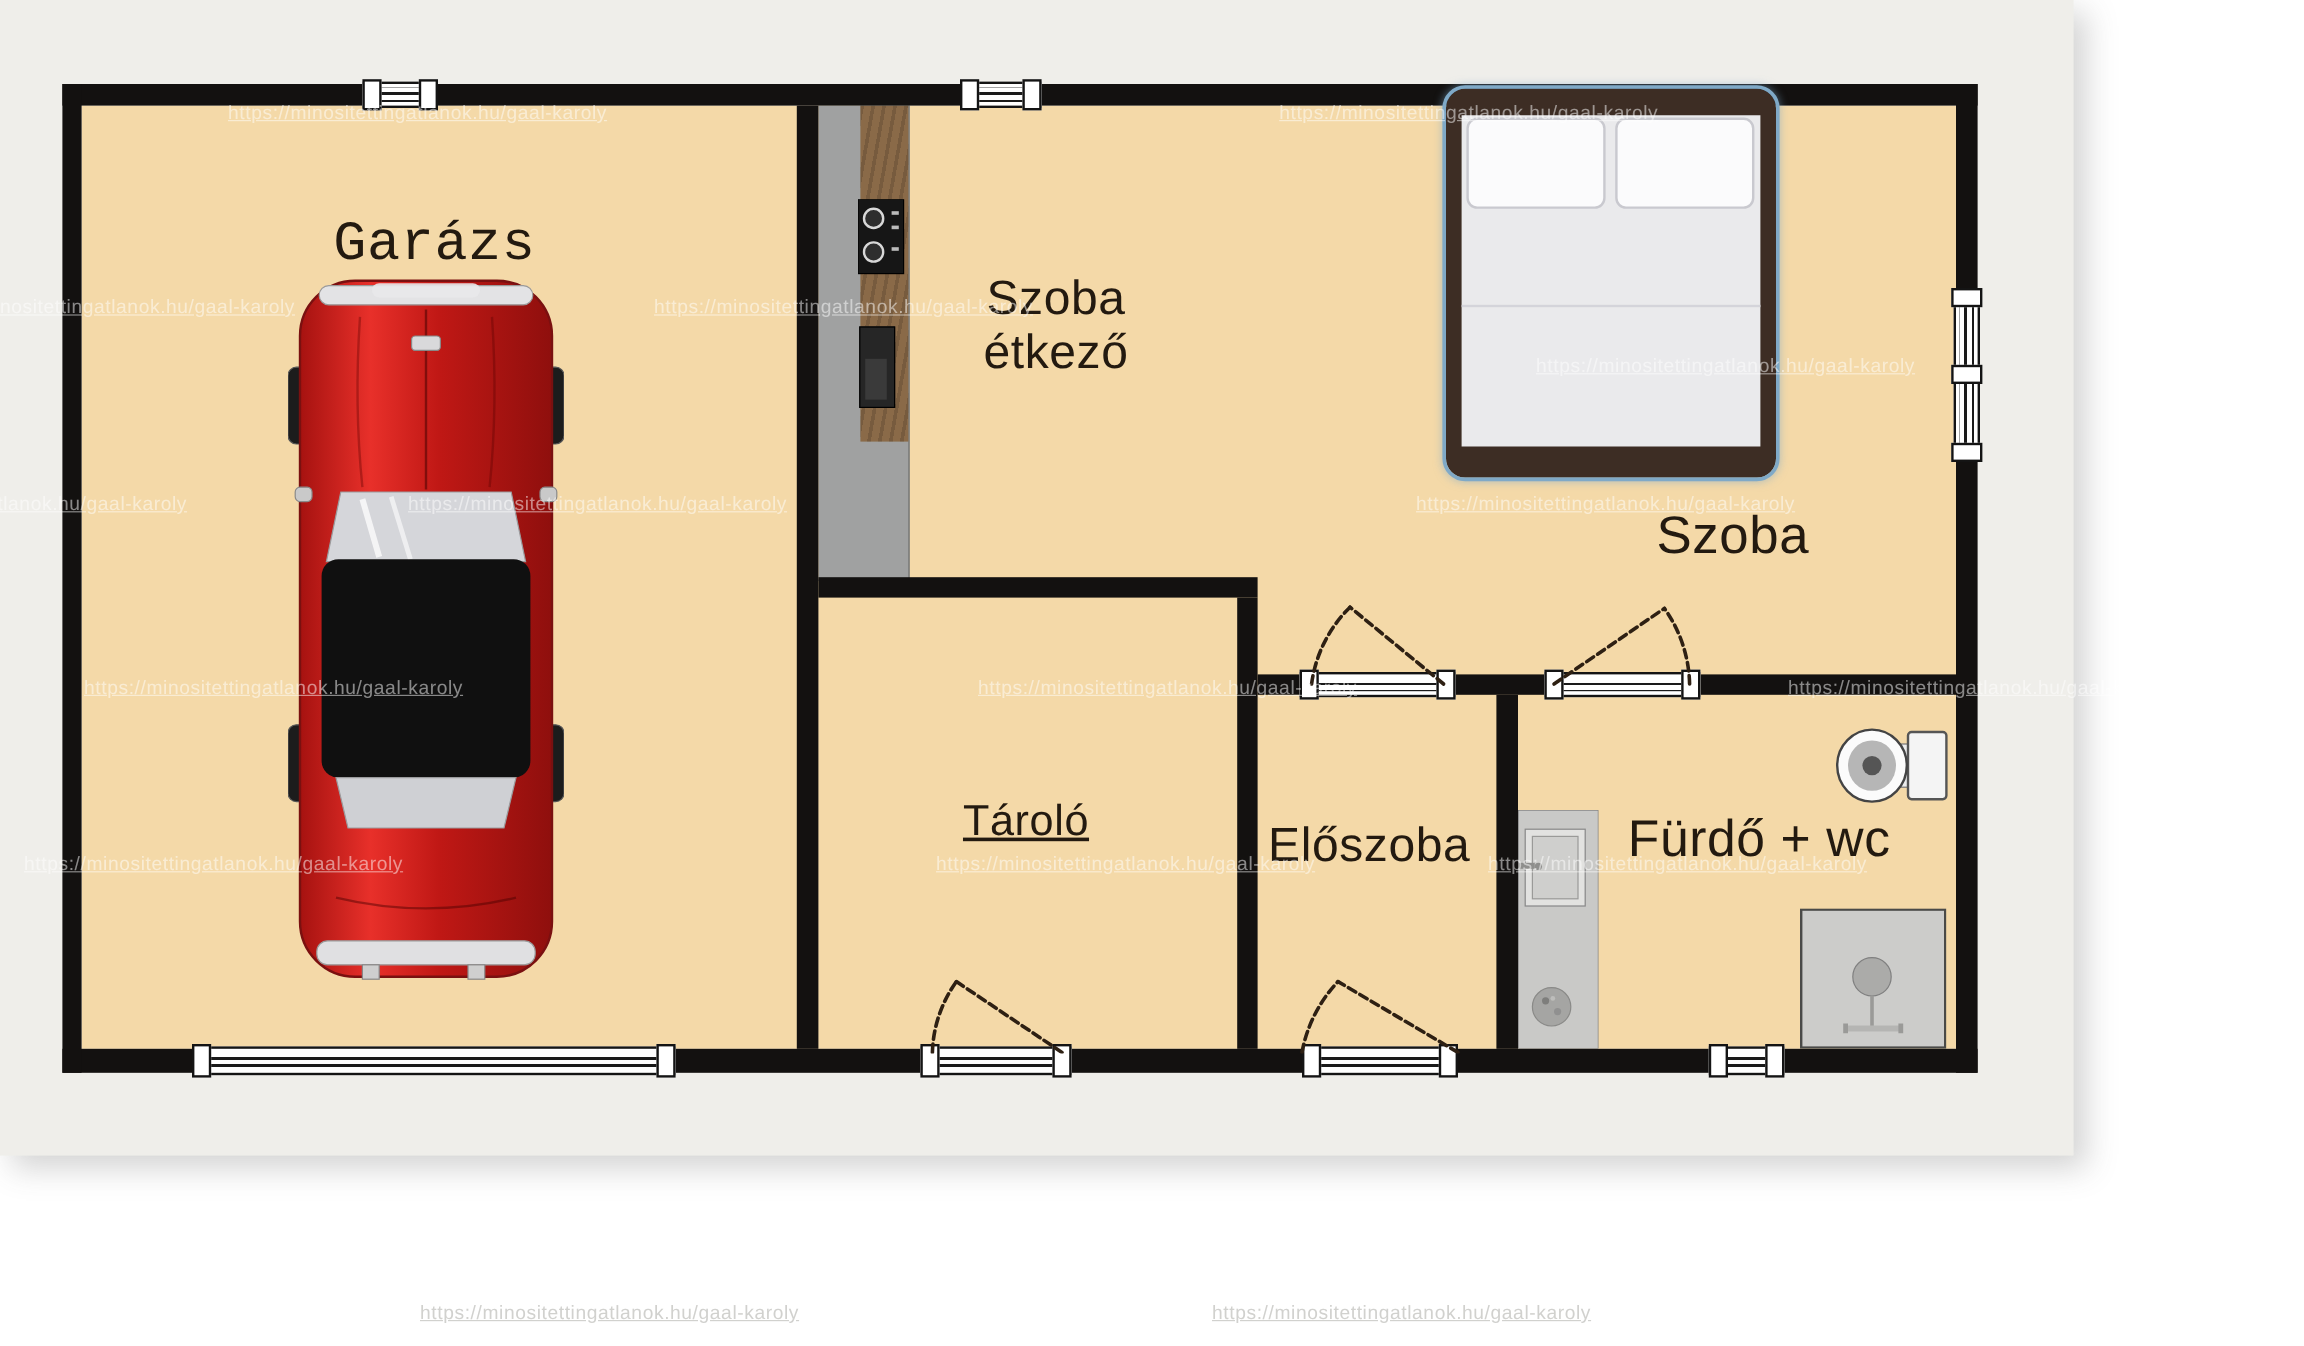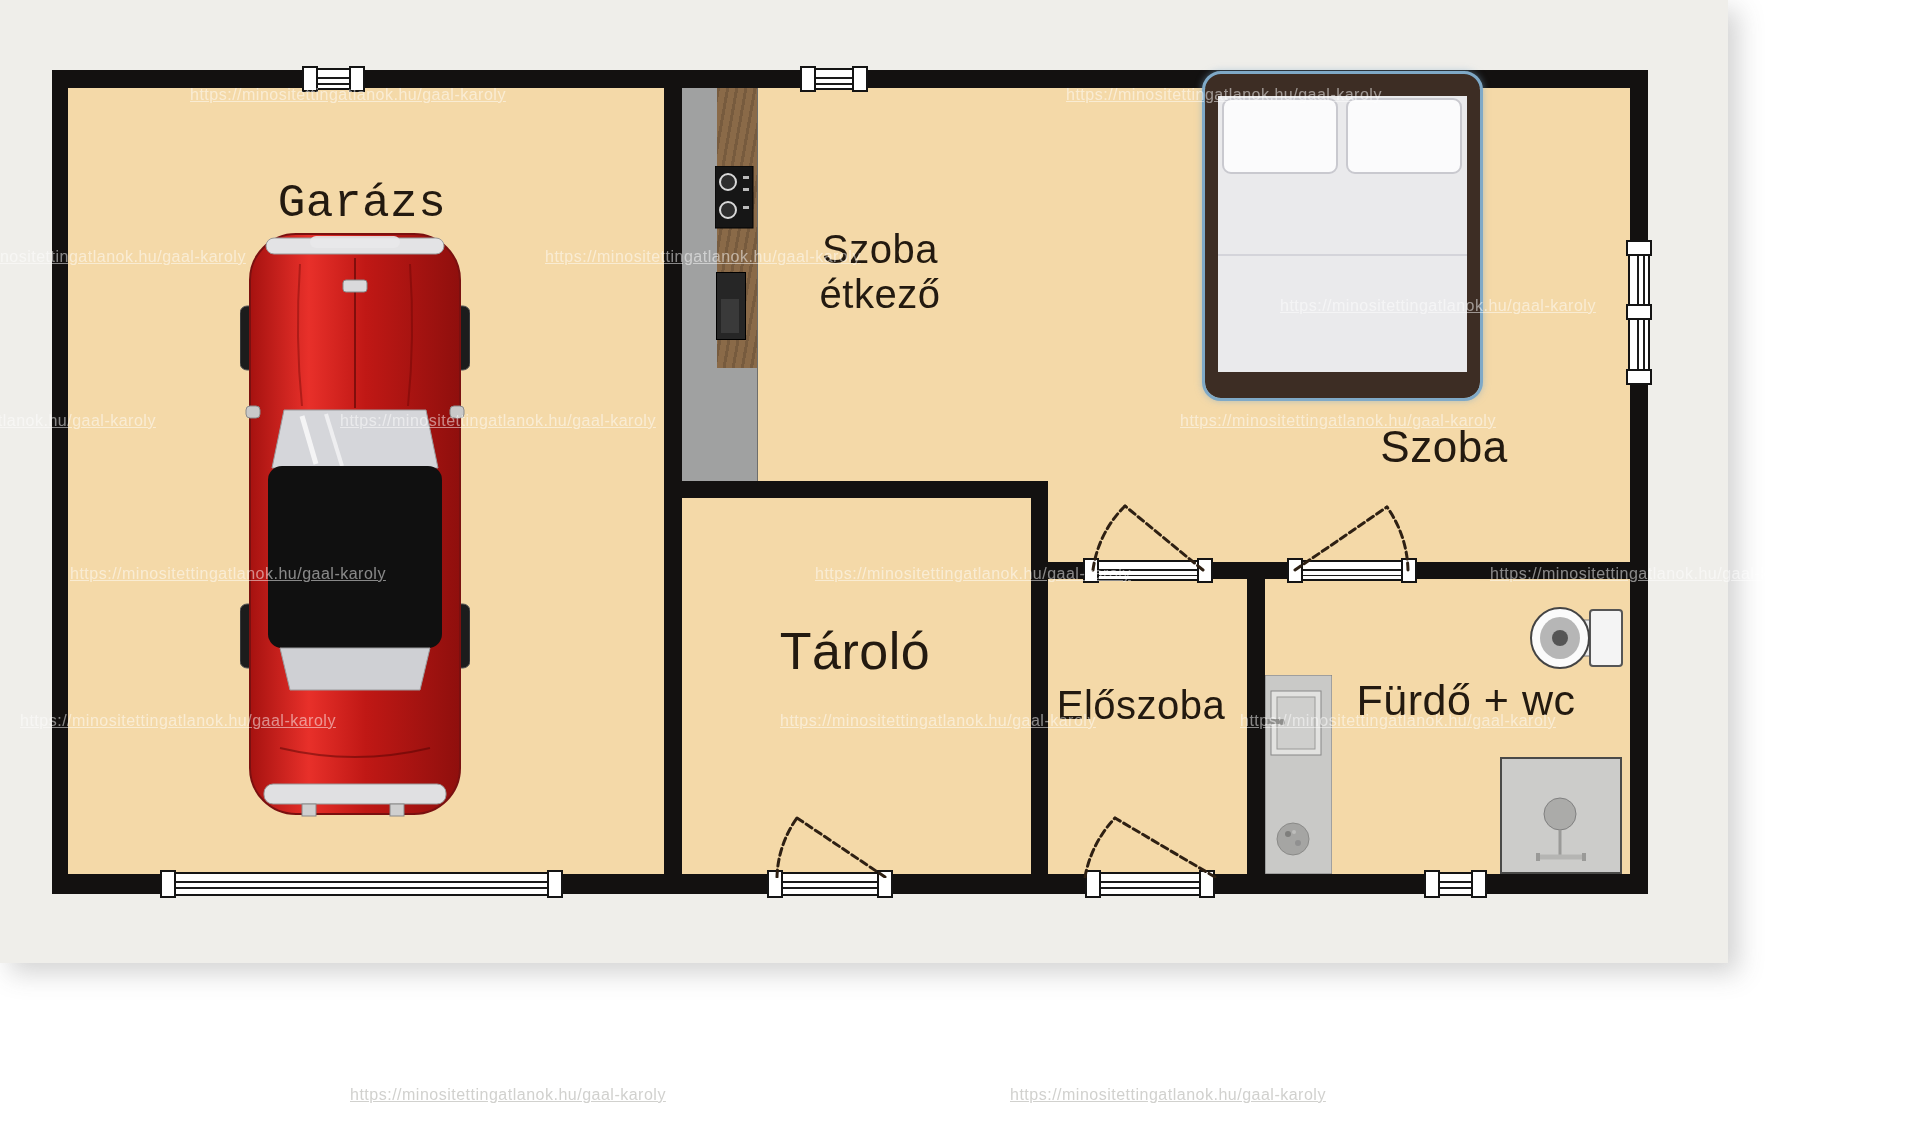--- a/index.html
+++ b/index.html
@@ -214,21 +214,21 @@
   <path d="M38,100 H84" stroke="#b5b5b3" stroke-width="5"></path>
   <path d="M38,96 V104 M84,96 V104" stroke="#9a9a98" stroke-width="4"></path>
 </svg>
 
 <div class="abs lbl" style="left:362px;top:204px;font-size:46px;font-family:Liberation Mono, monospace;">Garázs</div>
 <div class="abs lbl" style="left:880px;top:272px;font-size:40px;text-align:center;line-height:45px;">
   <div>Szoba</div>
   <div>étkező</div>
 </div>
 <div class="abs lbl" style="left:1444px;top:447px;font-size:44px;text-align:right;">Szoba</div>
-<div class="abs lbl" style="left:855px;top:651px;font-size:52px;">Tároló</div>
+<div class="abs lbl" style="left:855px;top:684px;font-size:36px;text-decoration:underline;">Tároló</div>
 <div class="abs lbl" style="left:1141px;top:705px;font-size:40px;">Előszoba</div>
 <div class="abs lbl" style="left:1466px;top:700px;font-size:43px;">Fürdő + wc</div>
 
 <span class="wm" style="left: 190px; top: 86px;">https://minositettingatlanok.hu/gaal-karoly</span>
 <span class="wm" style="left: 1066px; top: 86px;">https://minositettingatlanok.hu/gaal-karoly</span>
 <span class="wm" style="left: -70px; top: 248px;">https://minositettingatlanok.hu/gaal-karoly</span>
 <span class="wm" style="left: 545px; top: 248px;">https://minositettingatlanok.hu/gaal-karoly</span>
 <span class="wm" style="left: 1280px; top: 297px;">https://minositettingatlanok.hu/gaal-karoly</span>
 <span class="wm" style="left: -160px; top: 412px;">https://minositettingatlanok.hu/gaal-karoly</span>
 <span class="wm" style="left: 340px; top: 412px;">https://minositettingatlanok.hu/gaal-karoly</span>

